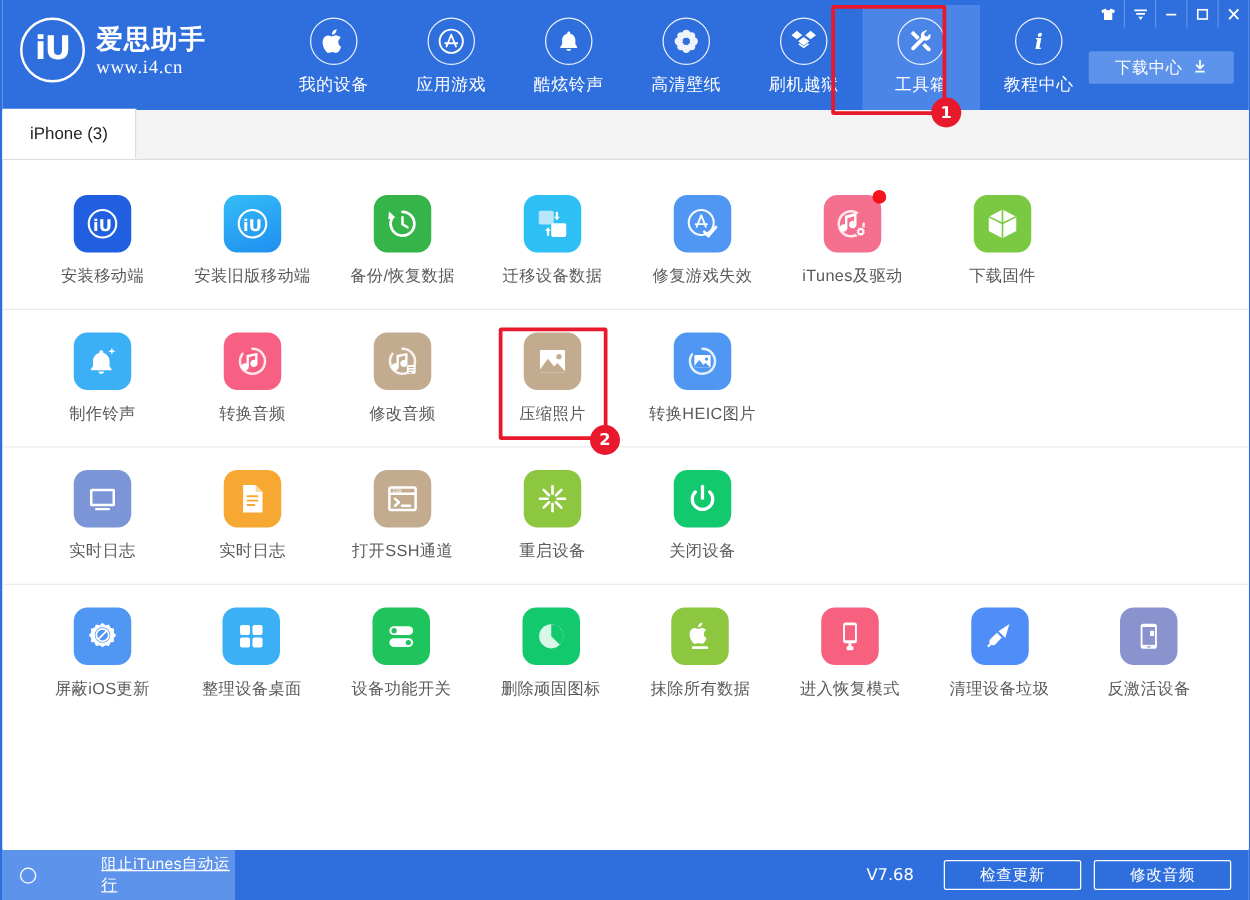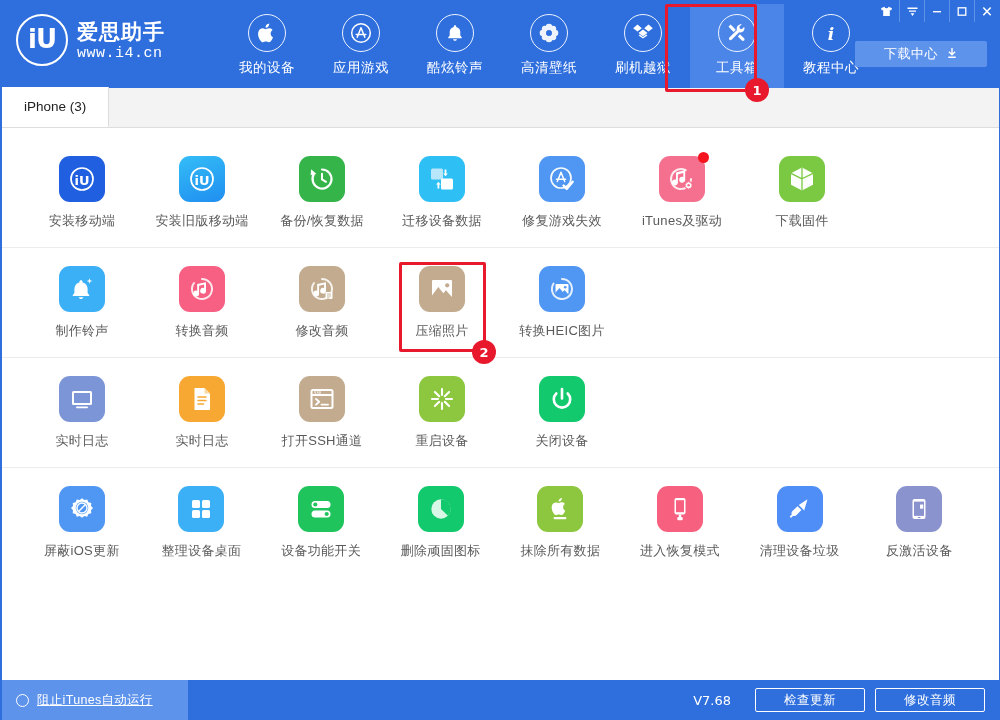--- a/index.html
+++ b/index.html
@@ -40,21 +40,21 @@
     flex: none;
   }
   .logo-circle .lg-i { position: relative; top: -1px; }
   .logo-text { margin-left: 9px; color: #fff; }
   .logo-text .cn {
     font-size: 21px; font-weight: bold; letter-spacing: 1px;
     line-height: 27px;
   }
   .logo-text .url {
     font-size: 15px; line-height: 18px; letter-spacing: 0.5px;
-    font-family: Liberation Mono, monospace;
+    font-family: Liberation Serif, serif;
   }
 
   .nav {
     display: flex; align-items: flex-start;
     margin-left: 14px; margin-top: 4px;
   }
   .nav-item {
     width: 94px; height: 84px;
     display: flex; flex-direction: column; align-items: center;
     padding-top: 10px;
@@ -83,21 +83,21 @@
     width: 25px; height: 22px;
     display: flex; align-items: center; justify-content: center;
     color: #ffffff; font-size: 12px;
     border-left: 1px solid #5e92e9;
     cursor: pointer;
   }
   .wc.first { border-left: none; }
 
   .dl-center {
     position: absolute; right: 12px; top: 41px;
-    width: 132px; height: 26px;
+    width: 116px; height: 26px;
     background: #5e93ec;
     border-radius: 2px;
     display: flex; align-items: center; justify-content: center;
     color: #ffffff; font-size: 13px; cursor: pointer;
     letter-spacing: 0.5px;
   }
   .dl-center .dl-arrow { margin-left: 8px; font-size: 11px; }
 
   
   .tabbar {
@@ -162,20 +162,21 @@
   .footer {
     position: absolute; bottom: 0; left: 0; right: 0;
     height: 40px; background: #2f6fdd;
     display: flex; align-items: center;
   }
   .foot-left {
     width: 186px; height: 40px;
     background: #5e93ec;
     display: flex; align-items: center;
     padding-left: 14px;
+    gap: 44px;
   }
   .foot-radio {
     width: 13px; height: 13px; border-radius: 50%;
     border: 1.5px solid #ffffff; flex: none;
   }
   .foot-left-label {
     margin-left: 8px; color: #ffffff; font-size: 12.5px;
     text-decoration: underline; letter-spacing: 0.3px;
     cursor: pointer;
   }

